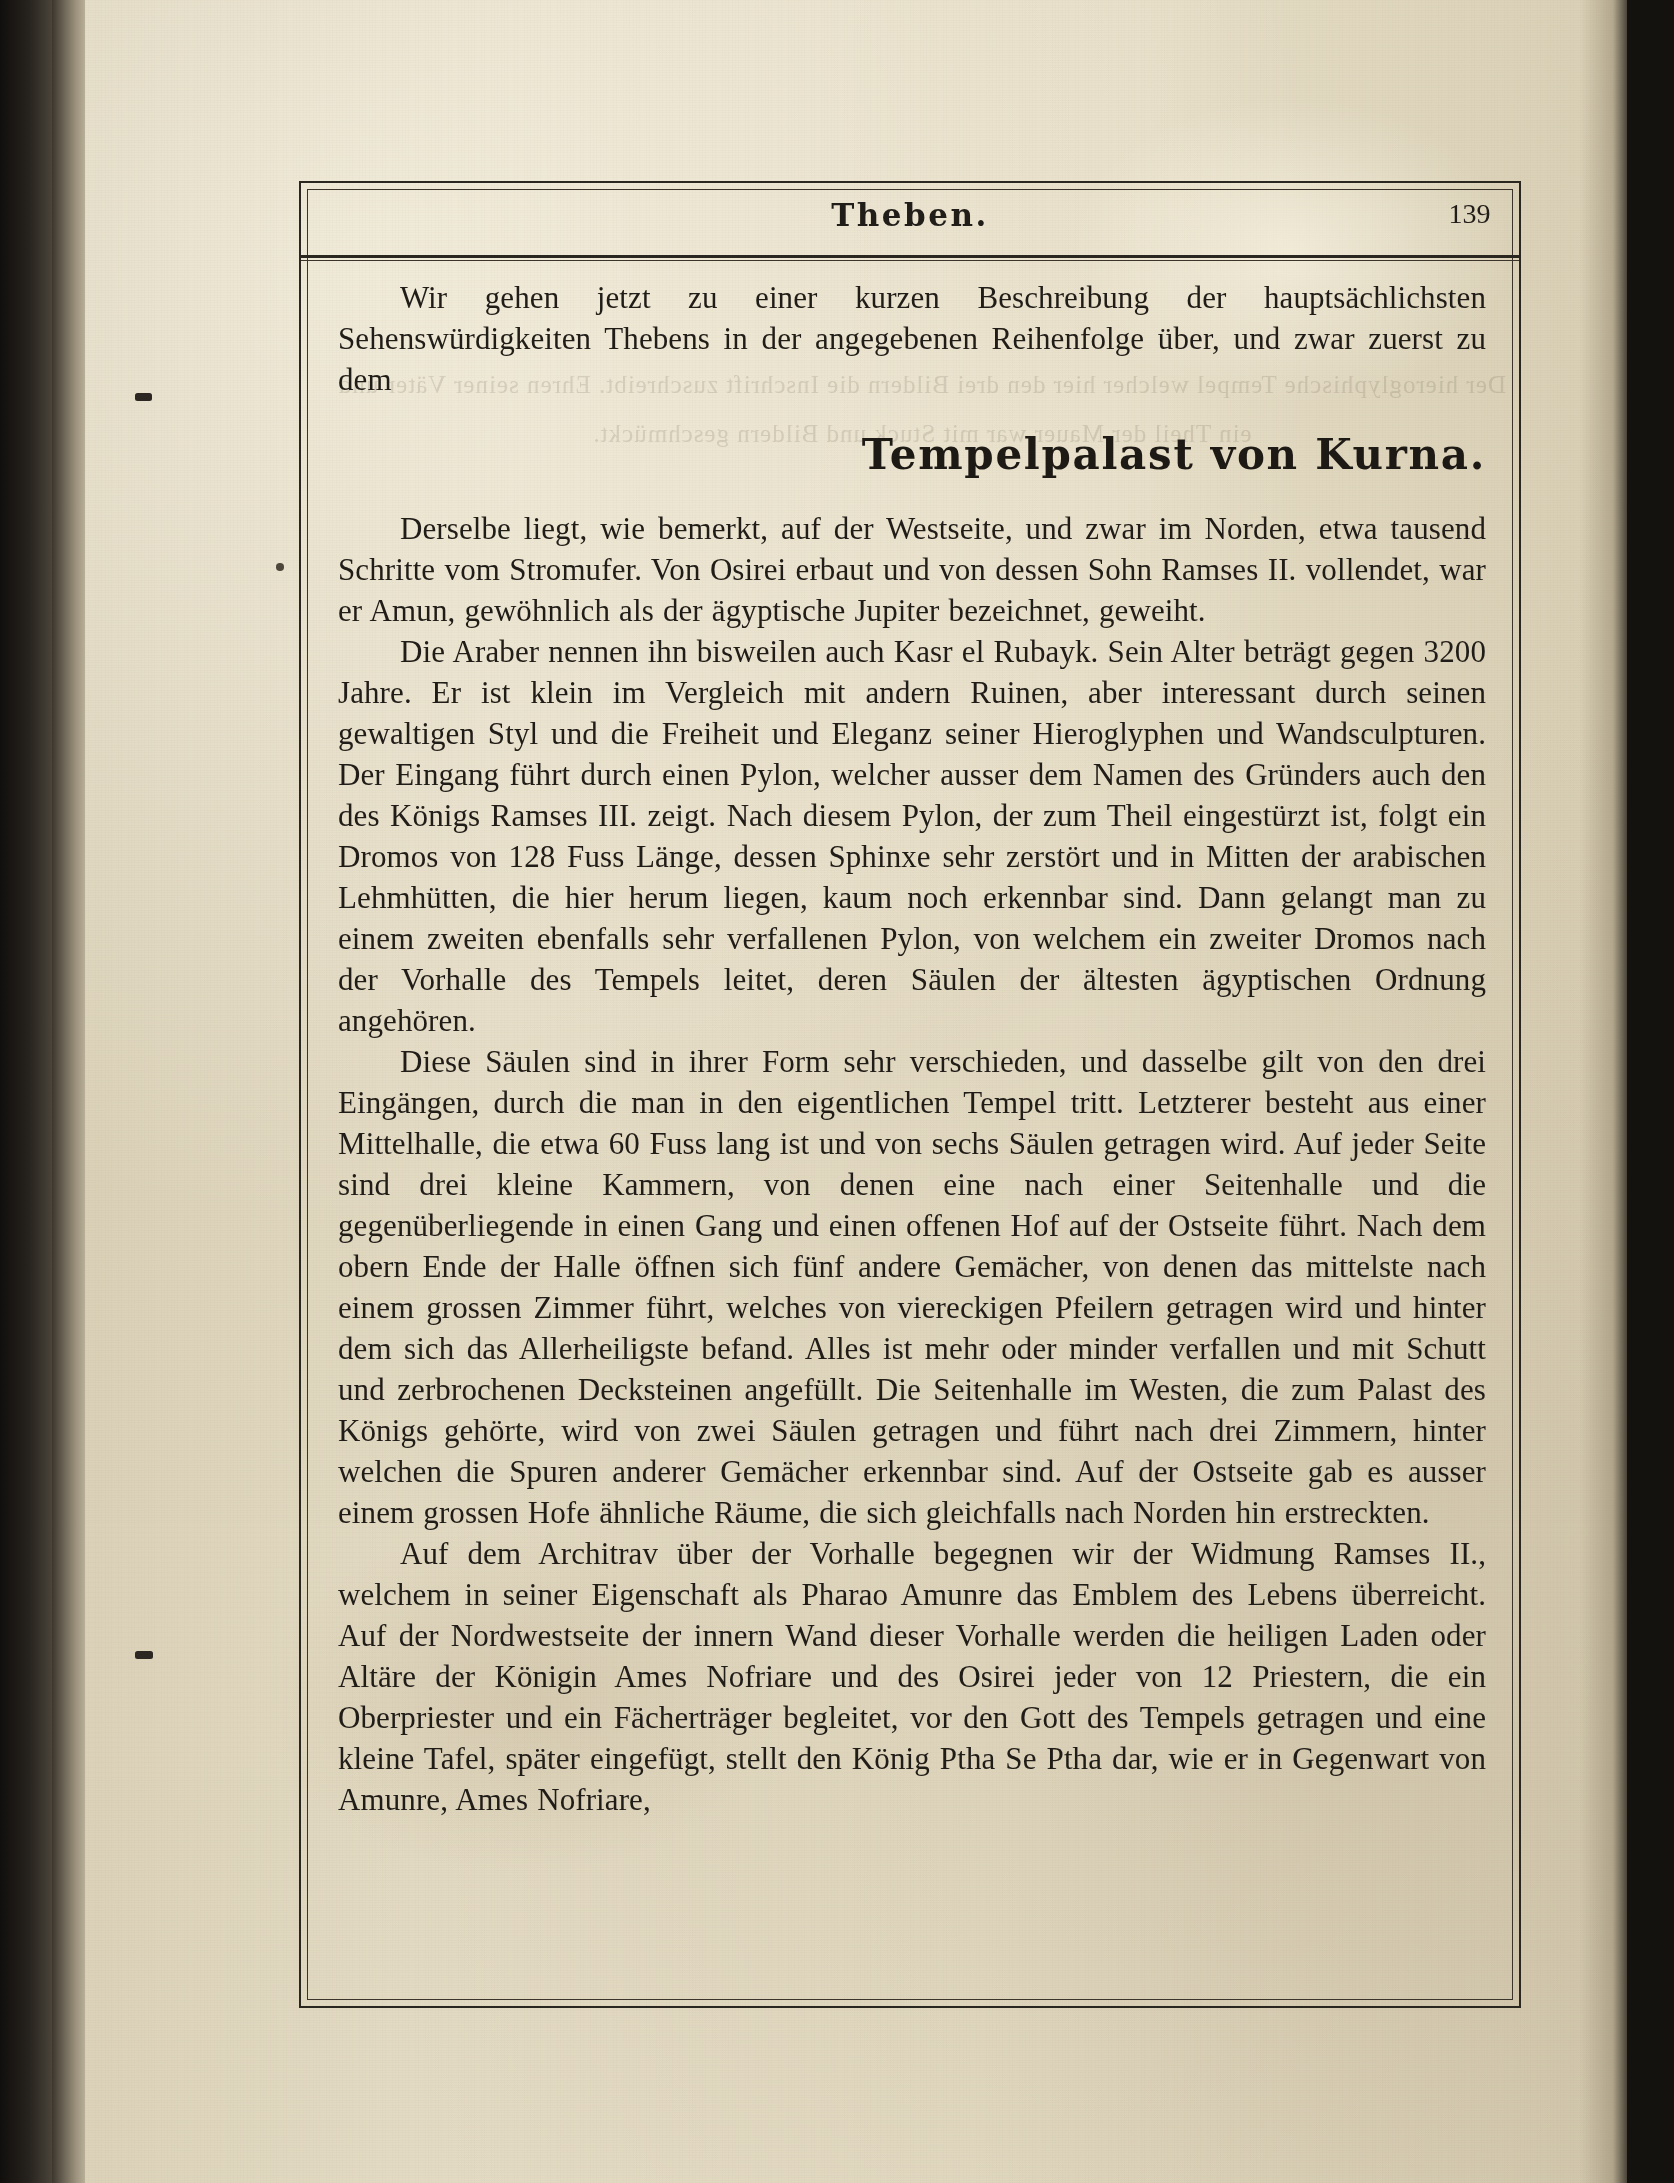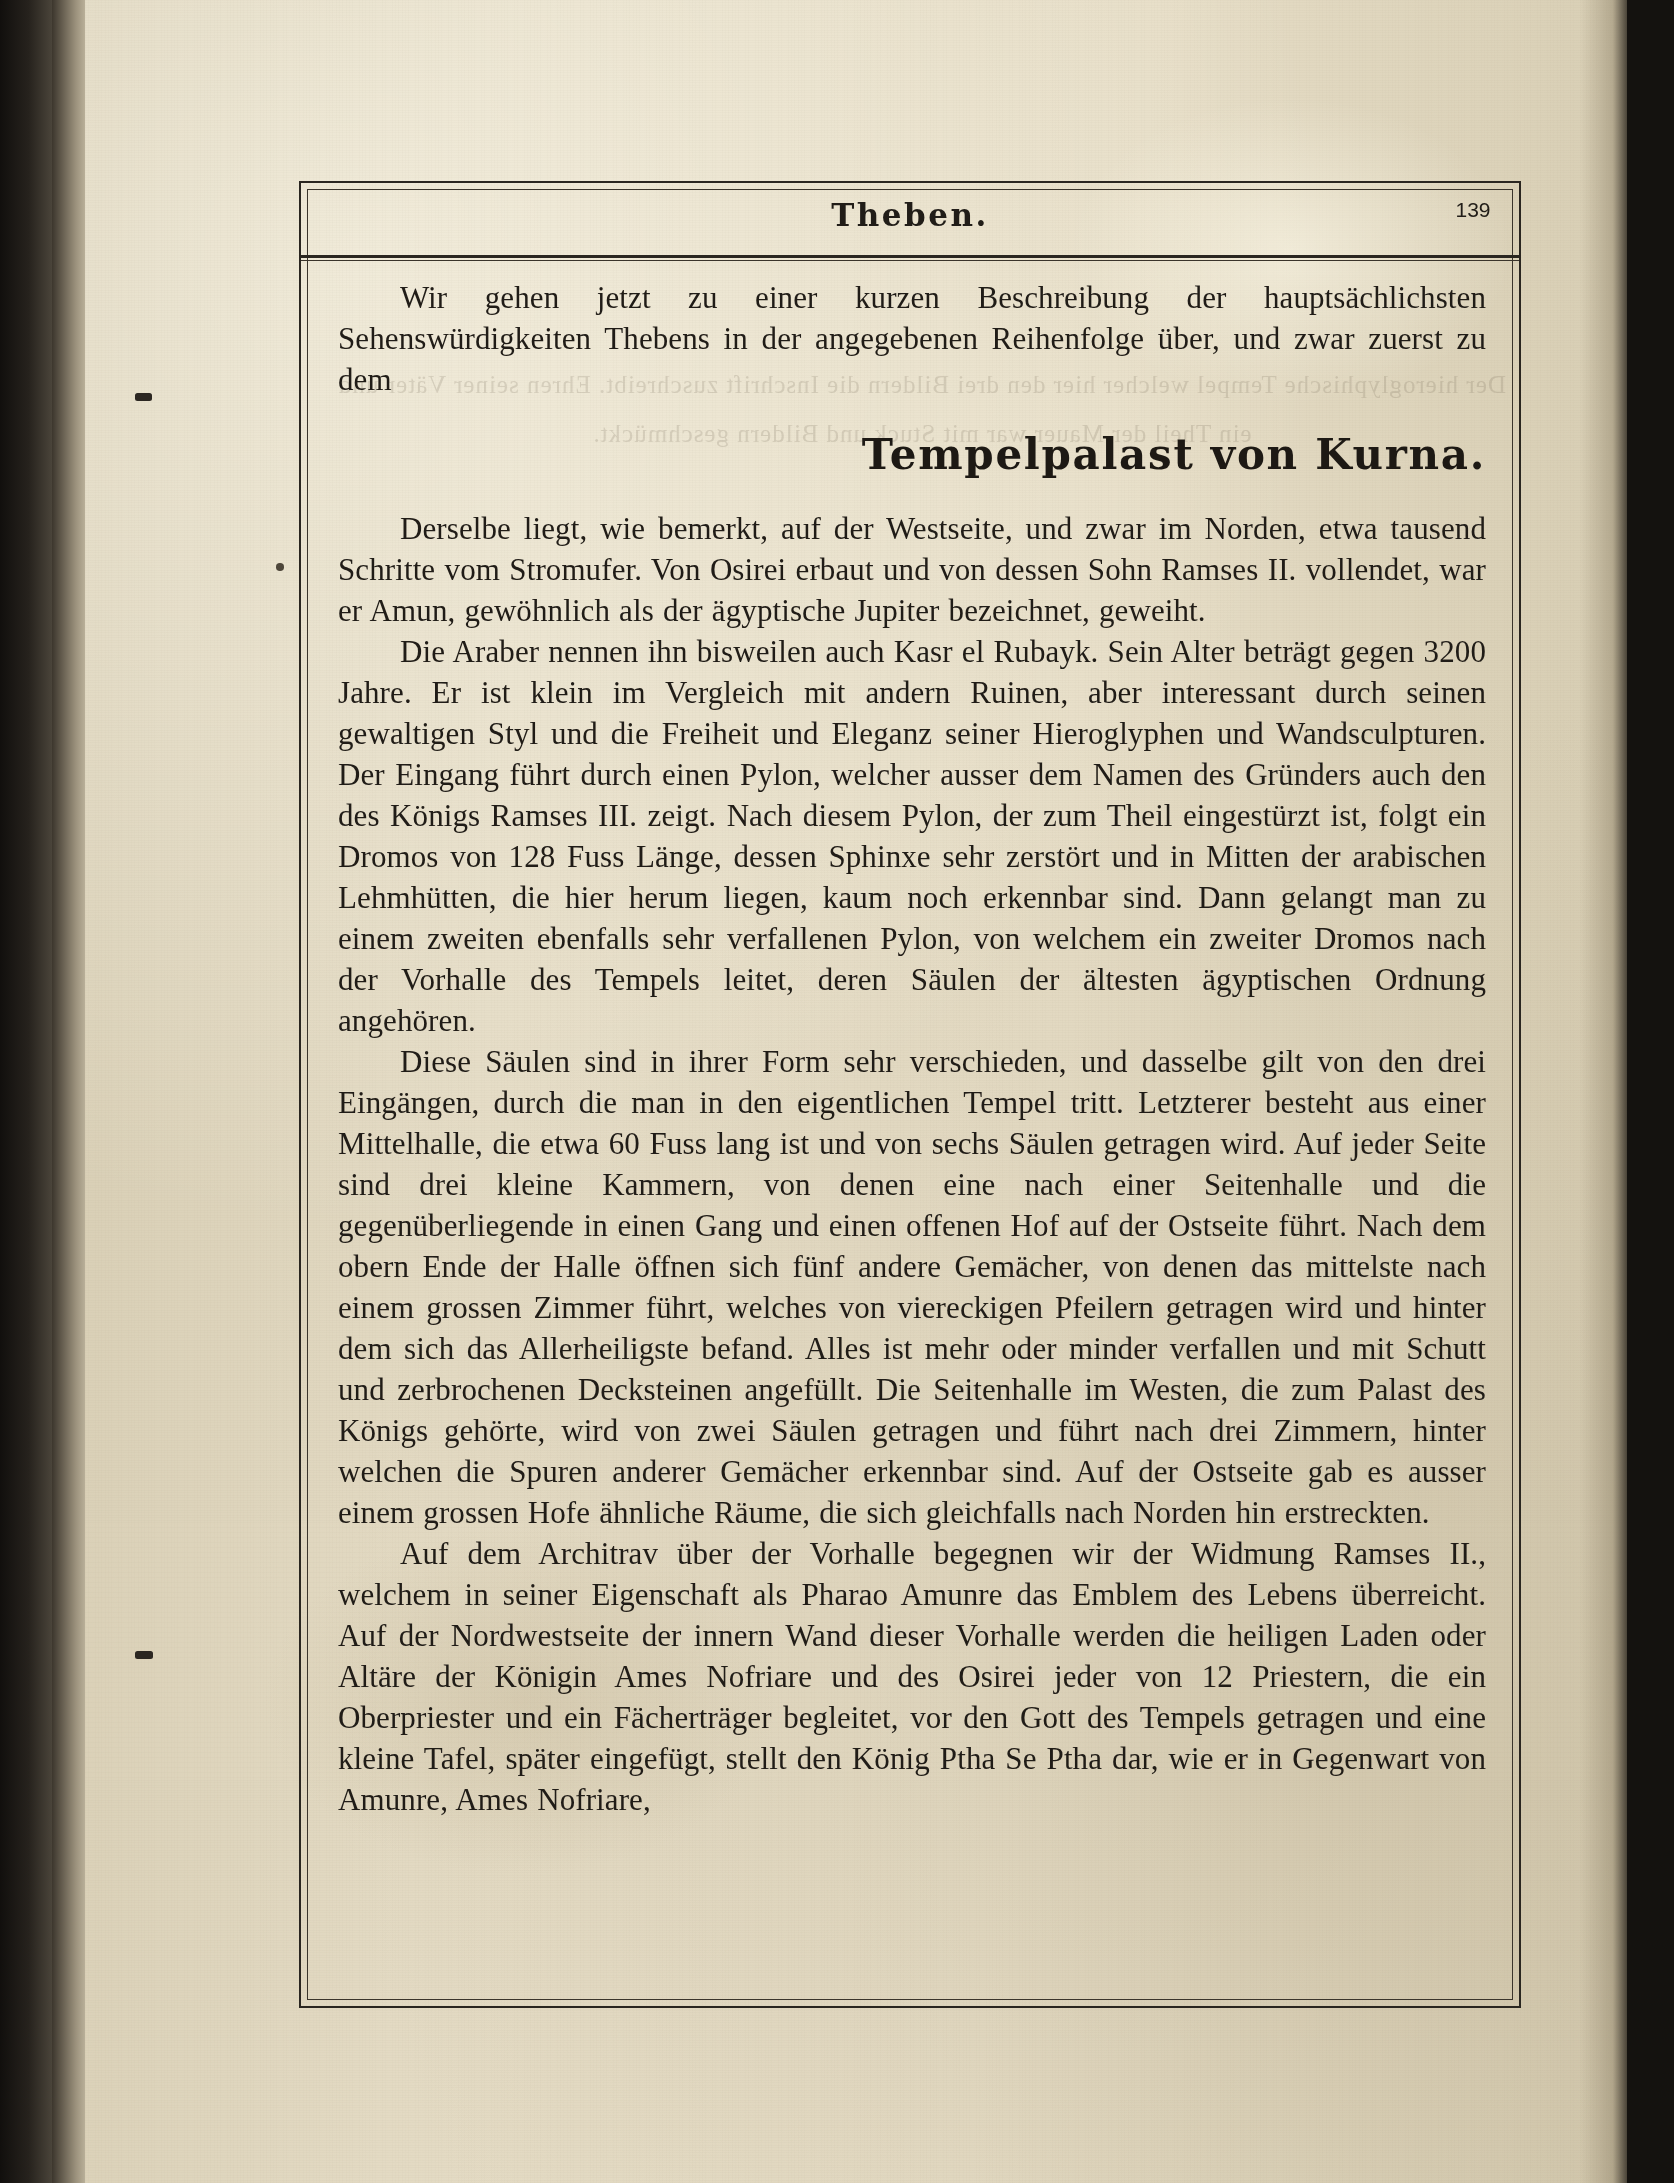--- a/index.html
+++ b/index.html
@@ -139,23 +139,23 @@
     font-size: 31px;
     letter-spacing: 2.5px;
     color: #211d18;
     font-weight: bold;
     font-family: "DejaVu Serif", serif;
   }
   .folio {
     position: absolute;
     right: 28.5px;
     top: 15px;
-    font-size: 21px;
+    font-size: 28px;
     color: #211d18;
-    font-family: Liberation Sans, sans-serif;
+    font-family: Liberation Serif, serif;
   }
 
   
   .body {
     position: absolute;
     left: 37px;
     right: 33px;
     top: 94px;
   }
   p {

